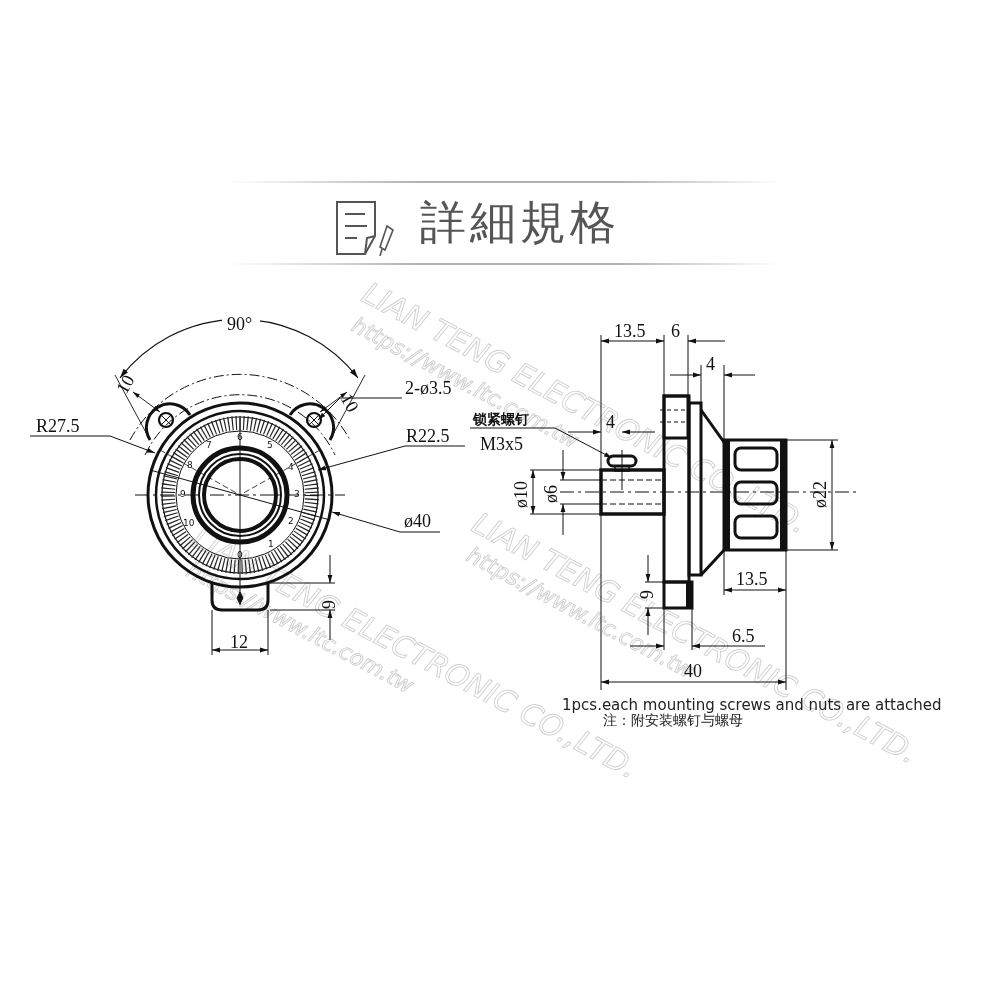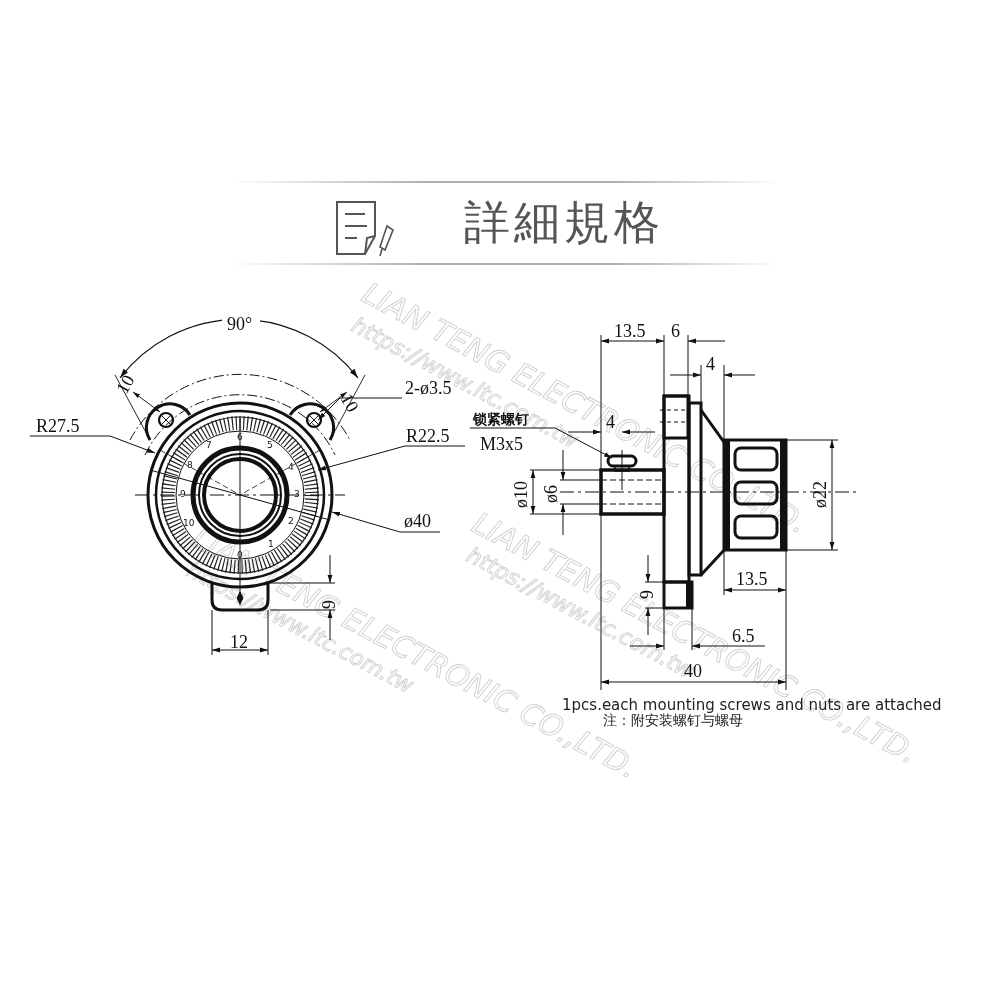--- a/index.html
+++ b/index.html
@@ -1,21 +1,21 @@
 <!DOCTYPE html>
 <html><head>
 <meta charset="utf-8">
 <style>
   html, body { margin:0; padding:0; background:#ffffff; }
   body { width:1000px; height:1000px; position:relative; overflow:hidden; font-family:"DejaVu Sans", sans-serif; }
   .header { position:absolute; left:230px; top:180px; width:550px; height:85px; }
   .hr { position:absolute; left:0; width:550px; height:2px; background:linear-gradient(to right, rgba(160,160,160,0) 0%, #b0b0b0 35%, #b0b0b0 70%, rgba(160,160,160,0) 100%); }
   .hr.top { top:1px; }
   .hr.bot { top:83px; }
-  .title { position:absolute; left:190px; top:16px; font-size:46px; color:#555; letter-spacing:4px; font-family:"DejaVu Sans", sans-serif; line-height:52px;margin-left:44px; }
+  .title { position:absolute; left:190px; top:16px; font-size:46px; color:#555; letter-spacing:4px; font-family:"DejaVu Sans", sans-serif; line-height:52px; }
   .doc-icon { position:absolute; left:105px; top:20px; width:60px; height:68px; }
   svg.drawing { position:absolute; left:0; top:0; }
   .dim { font-family:"Liberation Serif","DejaVu Serif", serif; font-size:18px; fill:#111; }
   .dimc { font-family:"DejaVu Sans", sans-serif; font-size:14px; font-weight:bold; fill:#111; }
   .scale { font-family:"DejaVu Sans", sans-serif; font-size:9px; fill:#111; }
   .wm { font-family:"DejaVu Sans", sans-serif; font-style:italic; fill:none; stroke:#cfcfcf; stroke-width:0.9; }
   .note { position:absolute; color:#222; font-family:"DejaVu Sans", sans-serif; }
   .note.cn { left:603px; top:712px; font-size:14px; }
   .note.en { left:562px; top:696px; font-size:15px; }
 </style>

